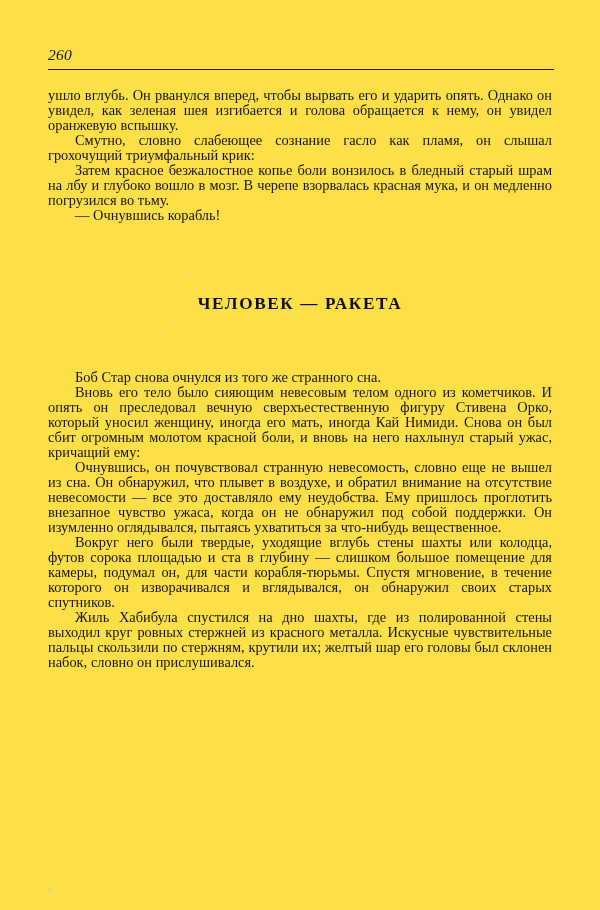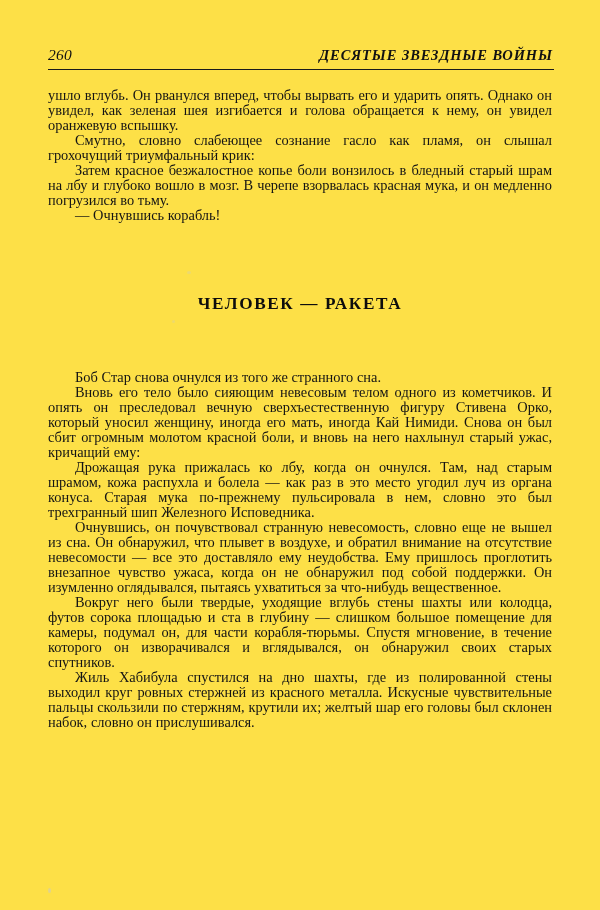--- a/index.html
+++ b/index.html
@@ -115,39 +115,37 @@
   .speck-d { left: 551px; top: 497px; width: 3px;  height: 3px; opacity: .25; }
   .speck-e { left: 185px; top: 430px; width: 3px;  height: 2px; opacity: .22; }
 </style>
 </head>
 <body>
 
 <div class="page">
 
   <div class="running-head">
     <span class="folio">260</span>
-    <span class="book-title">ДЕСЯТЫЕ ЗВЕЗДНЫЕ ВОЙНЫ</span>
   </div>
   <div class="head-rule"></div>
 
   <div class="column">
 
     <p class="para flush">ушло вглубь. Он рванулся вперед, чтобы вырвать его и ударить опять. Однако он увидел, как зеленая шея изгибается и голова обращается к нему, он увидел оранжевую вспышку.</p>
     <p class="para">Смутно, словно слабеющее сознание гасло как пламя, он слышал грохочущий триумфальный крик:</p>
     <p class="para">Затем красное безжалостное копье боли вонзилось в бледный старый шрам на лбу и глубоко вошло в мозг. В черепе взорвалась красная мука, и он медленно погрузился во тьму.</p>
     <p class="para dialogue">— Очнувшись корабль!</p>
 
     <div class="chapter-block">
       <span class="chapter-title">ЧЕЛОВЕК — РАКЕТА</span>
     </div>
     <div class="chapter-gap"></div>
 
     <p class="para">Боб Стар снова очнулся из того же странного сна.</p>
     <p class="para">Вновь его тело было сияющим невесовым телом одного из кометчиков. И опять он преследовал вечную сверхъестественную фигуру Стивена Орко, который уносил женщину, иногда его мать, иногда Кай Нимиди. Снова он был сбит огромным молотом красной боли, и вновь на него нахлынул старый ужас, кричащий ему:</p>
-    <p class="para">Дрожащая рука прижалась ко лбу, когда он очнулся. Там, над старым шрамом, кожа распухла и болела — как раз в это место угодил луч из органа конуса. Старая мука по-прежнему пульсировала в нем, словно это был трехгранный шип Железного Исповедника.</p>
     <p class="para">Очнувшись, он почувствовал странную невесомость, словно еще не вышел из сна. Он обнаружил, что плывет в воздухе, и обратил внимание на отсутствие невесомости — все это доставляло ему неудобства. Ему пришлось проглотить внезапное чувство ужаса, когда он не обнаружил под собой поддержки. Он изумленно оглядывался, пытаясь ухватиться за что-нибудь вещественное.</p>
     <p class="para">Вокруг него были твердые, уходящие вглубь стены шахты или колодца, футов сорока площадью и ста в глубину — слишком большое помещение для камеры, подумал он, для части корабля-тюрьмы. Спустя мгновение, в течение которого он изворачивался и вглядывался, он обнаружил своих старых спутников.</p>
     <p class="para">Жиль Хабибула спустился на дно шахты, где из полированной стены выходил круг ровных стержней из красного металла. Искусные чувствительные пальцы скользили по стержням, крутили их; желтый шар его головы был склонен набок, словно он прислушивался.</p>
 
   </div>
 
   <span class="speck speck-a"></span>
   <span class="speck speck-b"></span>
   <span class="speck speck-c"></span>
   <span class="speck speck-d"></span>

